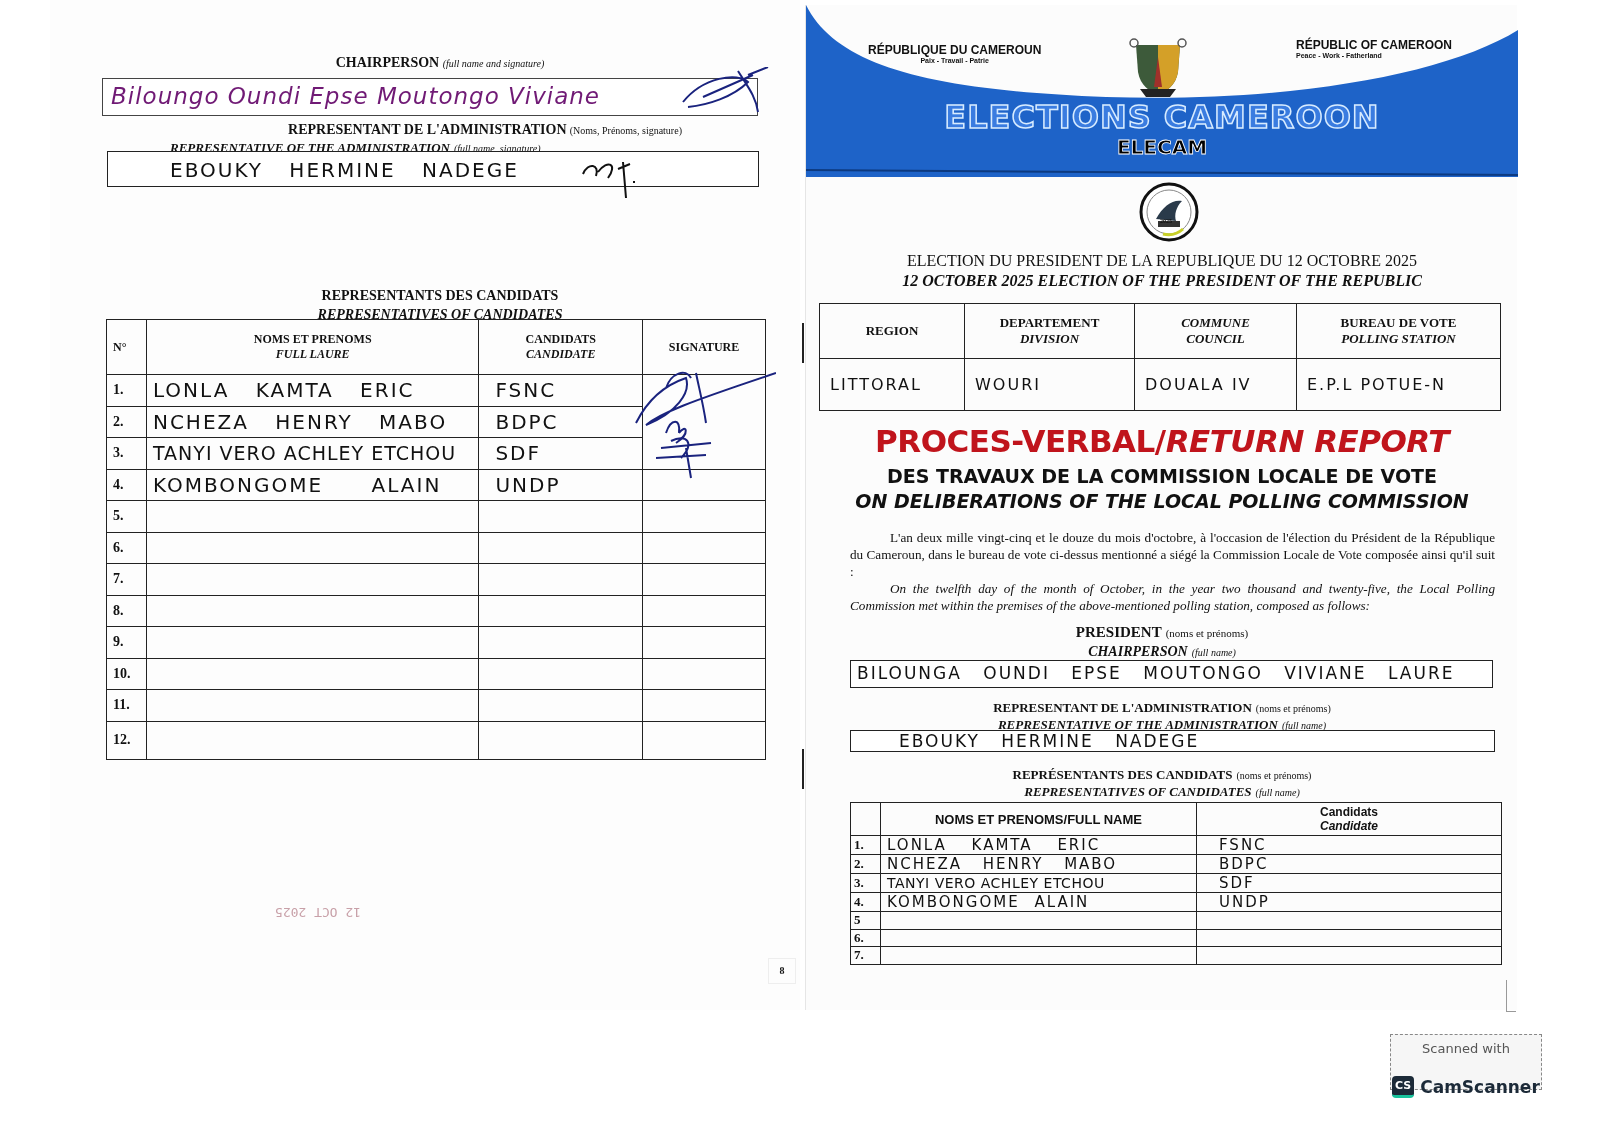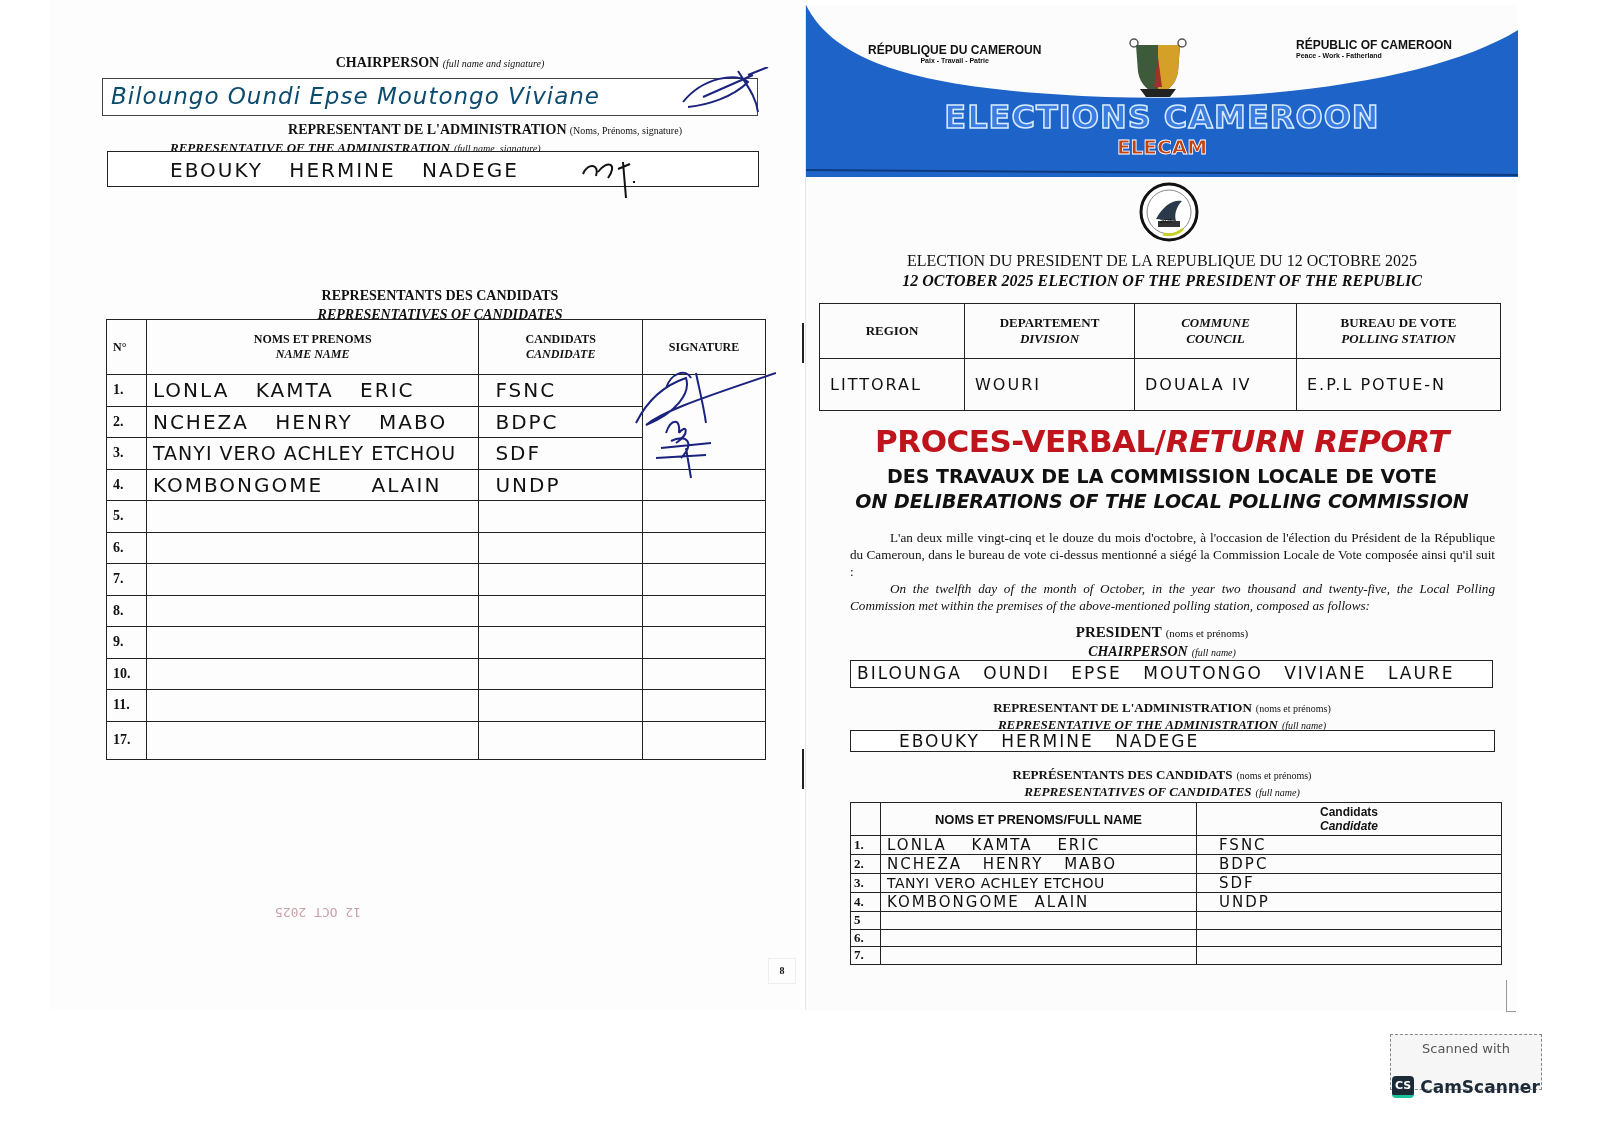--- a/index.html
+++ b/index.html
@@ -1,20 +1,20 @@
 <!DOCTYPE html>
 <html><head>
 <meta charset="utf-8">
 <style>
   * { box-sizing: border-box; margin: 0; padding: 0; }
   body { width: 1600px; height: 1131px; background: #ffffff; position: relative; overflow: hidden; font-family: "Liberation Serif", serif; color: #111; }
   .page-left { position: absolute; left: 50px; top: 0; width: 750px; height: 1010px; background: #fdfdfd; }
   .page-right { position: absolute; left: 805px; top: 5px; width: 712px; height: 1005px; background: #fcfcfc; border-left: 1px solid #e6e6e6; }
   .hw { font-family: "DejaVu Sans", sans-serif; font-weight: normal; letter-spacing: 2px; color: #111; }
-  .hw-blue { color: #0c4a6e; }
+  .hw-blue { color: #701a75; }
   .label-b { font-weight: bold; font-size: 14px; }
   .label-i { font-weight: bold; font-style: italic; font-size: 13px; }
   .small { font-size: 10px; font-weight: normal; font-style: italic; }
   .box { position: absolute; border: 1.5px solid #222; background: #fff; }
   table { border-collapse: collapse; }
   td, th { border: 1.5px solid #222; }
 
   
   .lp-title { position: absolute; text-align: center; }
   .cand-table { position: absolute; left: 56px; top: 319px; width: 660px; }
@@ -82,21 +82,21 @@
   <div class="lp-title" style="left:0; width:780px; top:305px;">
     <span class="label-i" style="font-size:14px;">REPRESENTATIVES OF CANDIDATES</span>
   </div>
 
   <table class="cand-table">
     <tbody>
         <tr>
       <th style="text-align:left; padding-left:6px; vertical-align:top; padding-top:20px;">N°</th>
       <th>
         <span>NOMS ET PRENOMS</span>
-        <span class="it">NAME NAME</span>
+        <span class="it">FULL LAURE</span>
       </th>
       <th>
         <span>CANDIDATS</span>
         <span class="it">CANDIDATE</span>
       </th>
       <th>SIGNATURE</th>
     </tr>
     <tr>
       <td class="num">1.</td>
       <td class="name hw" style="word-spacing:18px;">LONLA KAMTA ERIC</td>
@@ -160,21 +160,21 @@
           <td class="party"></td>
           <td class="sig"></td>
         </tr>
     <tr>
           <td class="num" style="height:25px;">11.</td>
           <td class="name"></td>
           <td class="party"></td>
           <td class="sig"></td>
         </tr>
     <tr>
-          <td class="num" style="height:38px;">17.</td>
+          <td class="num" style="height:38px;">12.</td>
           <td class="name"></td>
           <td class="party"></td>
           <td class="sig"></td>
         </tr>
   </tbody>
     </table>
 
   <div class="stamp-text" style="left:225px; top:905px;">12 OCT 2025</div>
   <div style="position:absolute; left:718px; top:958px; width:28px; height:26px; border:1px solid #eee; font-size:10px; font-weight:bold; text-align:center; line-height:24px;">8</div>
 </div>
@@ -195,21 +195,21 @@
     </div>
     <svg style="position:absolute; left:322px; top:32px;" width="60" height="62" viewBox="0 0 60 62">
       <path d="M8 8 L52 8 L50 35 C48 48,38 55,30 58 C22 55,12 48,10 35 Z" fill="#3d5a3a"></path>
       <path d="M30 8 L52 8 L50 35 C48 48,38 55,30 58 Z" fill="#d4a028"></path>
       <path d="M30 20 L34 50 L26 50 Z" fill="#a0302a"></path>
       <circle cx="6" cy="6" r="4" fill="none" stroke="#555" stroke-width="1.5"></circle>
       <circle cx="54" cy="6" r="4" fill="none" stroke="#555" stroke-width="1.5"></circle>
       <path d="M12 52 L48 52 L42 60 L18 60 Z" fill="#222"></path>
     </svg>
     <div style="position:absolute; left:0; width:712px; top:93px; text-align:center; font-family:'DejaVu Sans',sans-serif; font-weight:bold; font-size:32px; color:#3a7ce0; -webkit-text-stroke:1.5px #d8ecff; letter-spacing:1px;">ELECTIONS CAMEROON</div>
-    <div style="position:absolute; left:0; width:712px; top:130px; text-align:center; font-family:'DejaVu Sans',sans-serif; font-weight:bold; font-size:20px; color:#c2410c; -webkit-text-stroke:0.8px #fff;">ELECAM</div>
+    <div style="position:absolute; left:0; width:712px; top:130px; text-align:center; font-family:'DejaVu Sans',sans-serif; font-weight:bold; font-size:20px; color:#000000; -webkit-text-stroke:0.8px #fff;">ELECAM</div>
   </div>
 
   <svg style="position:absolute; left:332px; top:176px;" width="62" height="62" viewBox="0 0 62 62">
     <circle cx="31" cy="31" r="28" fill="#fff" stroke="#111" stroke-width="3"></circle>
     <circle cx="31" cy="31" r="22" fill="none" stroke="#888" stroke-width="1"></circle>
     <path d="M18 38 C25 25,35 18,44 20 C38 26,36 34,38 40 Z" fill="#2a3a4a"></path>
     <rect x="20" y="40" width="22" height="6" fill="#333"></rect>
     <path d="M45 48 A22 22 0 0 1 25 53" stroke="#c8d028" stroke-width="3" fill="none"></path>
   </svg>
   <div style="position:absolute; left:354px; top:213px; font-size:6px; font-weight:bold;">2025</div>

